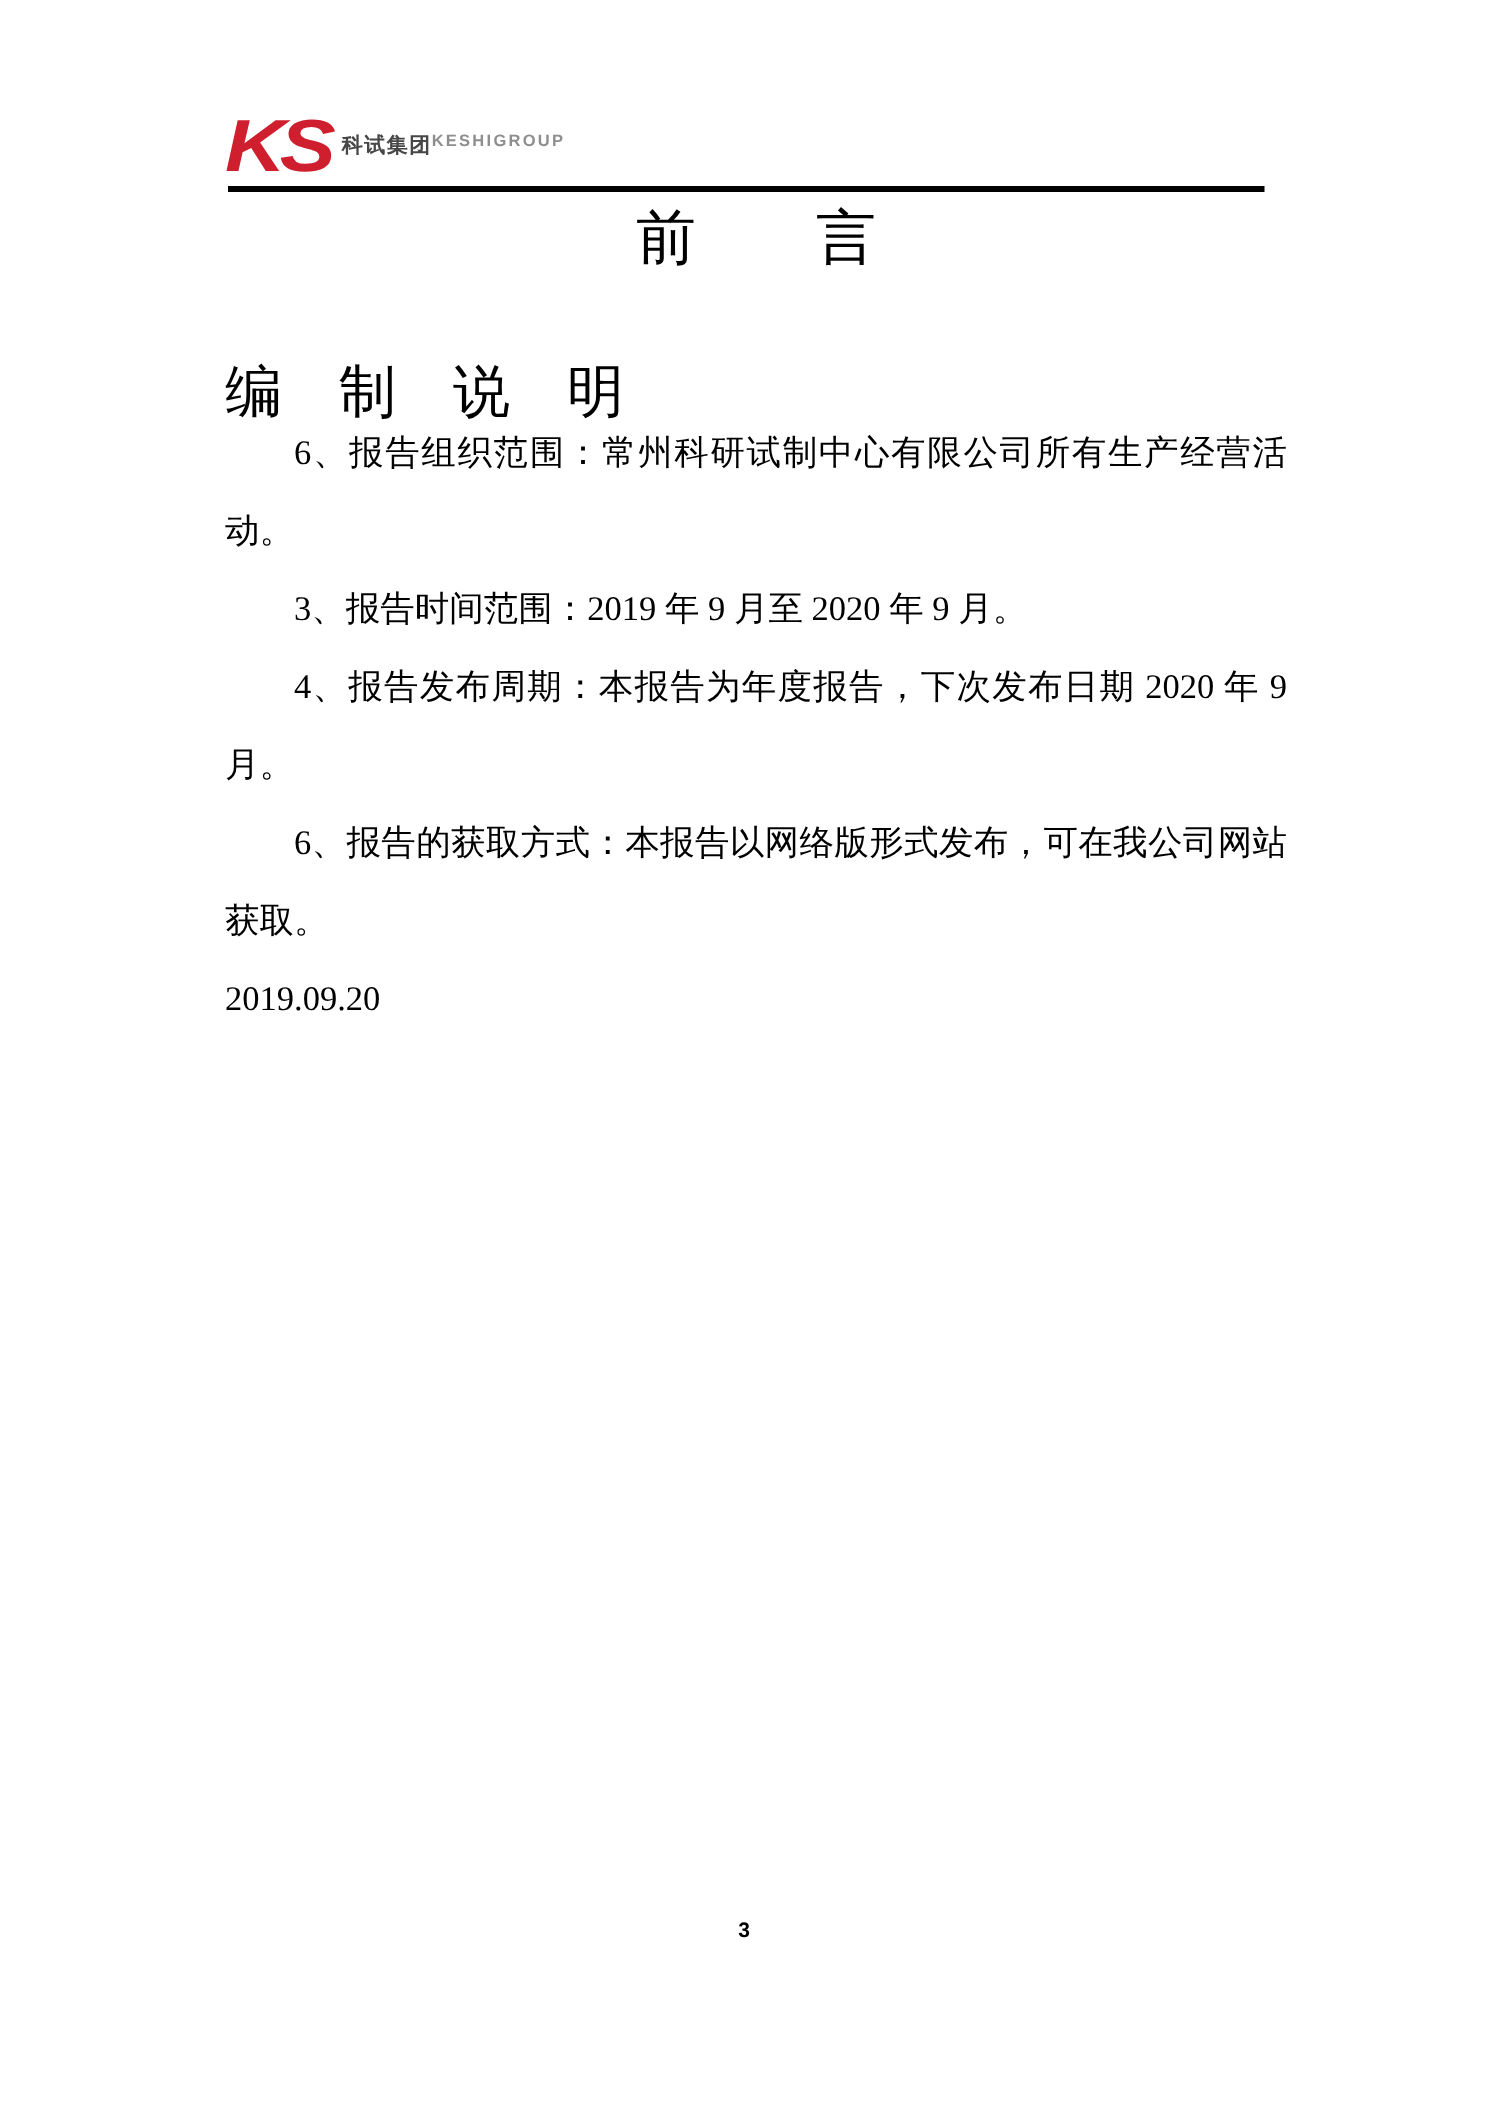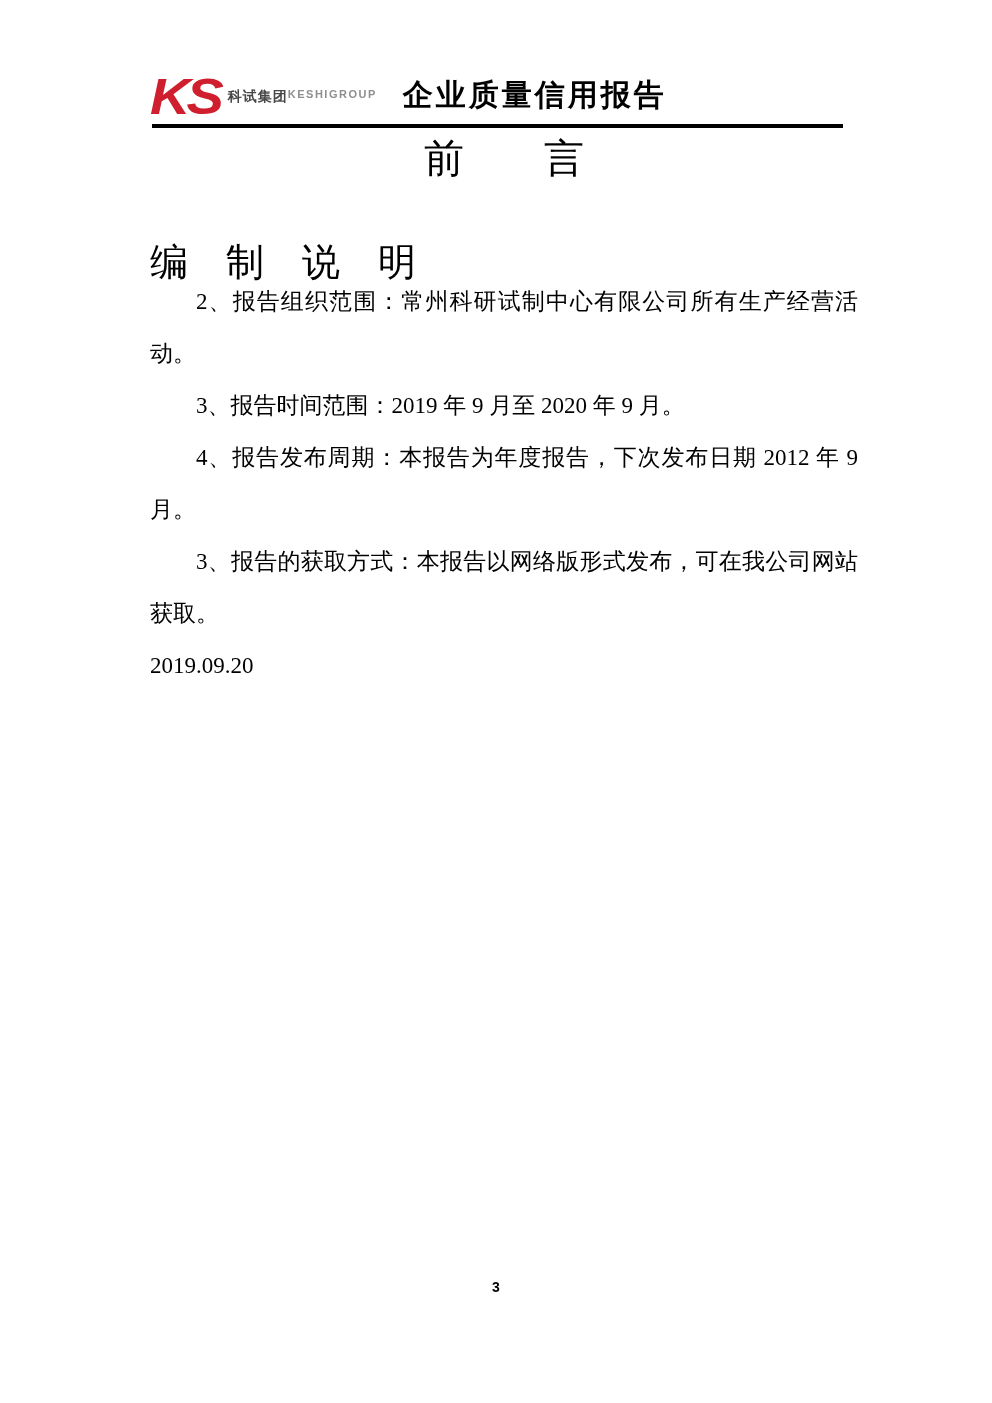--- a/index.html
+++ b/index.html
@@ -140,35 +140,34 @@
 
     <header class="header">
       <div class="logo">
         <span class="logo-ks">KS</span>
         <span class="logo-text">
           <span class="logo-cn">科试集团</span>
           <span class="logo-en">KESHI</span>
           <span class="logo-en">GROUP</span>
         </span>
       </div>
-      <div class="header-title">企业质量信用报告</div>
     </header>
 
     <div class="header-rule"></div>
 
     <main>
       <h2 class="foreword-title">前　　言</h2>
 
       <h3 class="section-title">编　制　说　明</h3>
 
       <div class="body-text">
-        <p>2、报告组织范围：常州科研试制中心有限公司所有生产经营活动。</p>
+        <p>6、报告组织范围：常州科研试制中心有限公司所有生产经营活动。</p>
         <p>3、报告时间范围：2019 年 9 月至 2020 年 9 月。</p>
-        <p>4、报告发布周期：本报告为年度报告，下次发布日期 2012 年 9 月。</p>
-        <p>3、报告的获取方式：本报告以网络版形式发布，可在我公司网站获取。</p>
+        <p>4、报告发布周期：本报告为年度报告，下次发布日期 2020 年 9 月。</p>
+        <p>6、报告的获取方式：本报告以网络版形式发布，可在我公司网站获取。</p>
       </div>
 
       <div class="date-line">2019.09.20</div>
     </main>
   </div>
 
   <footer class="footer">
     <span class="page-number">3</span>
   </footer>
 </div>

